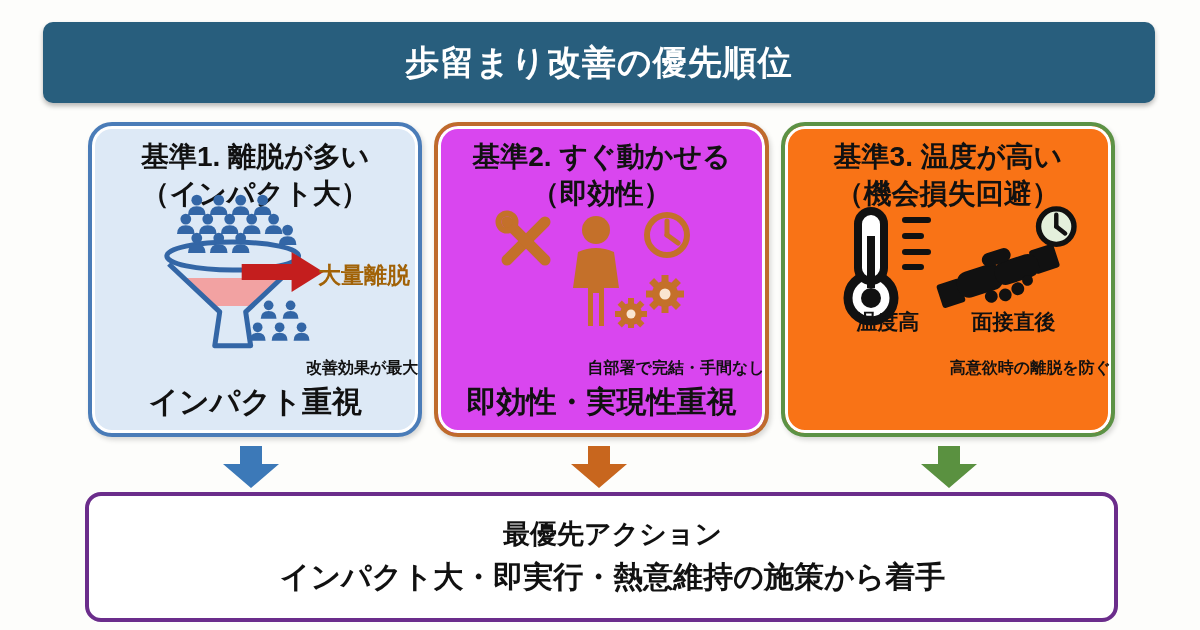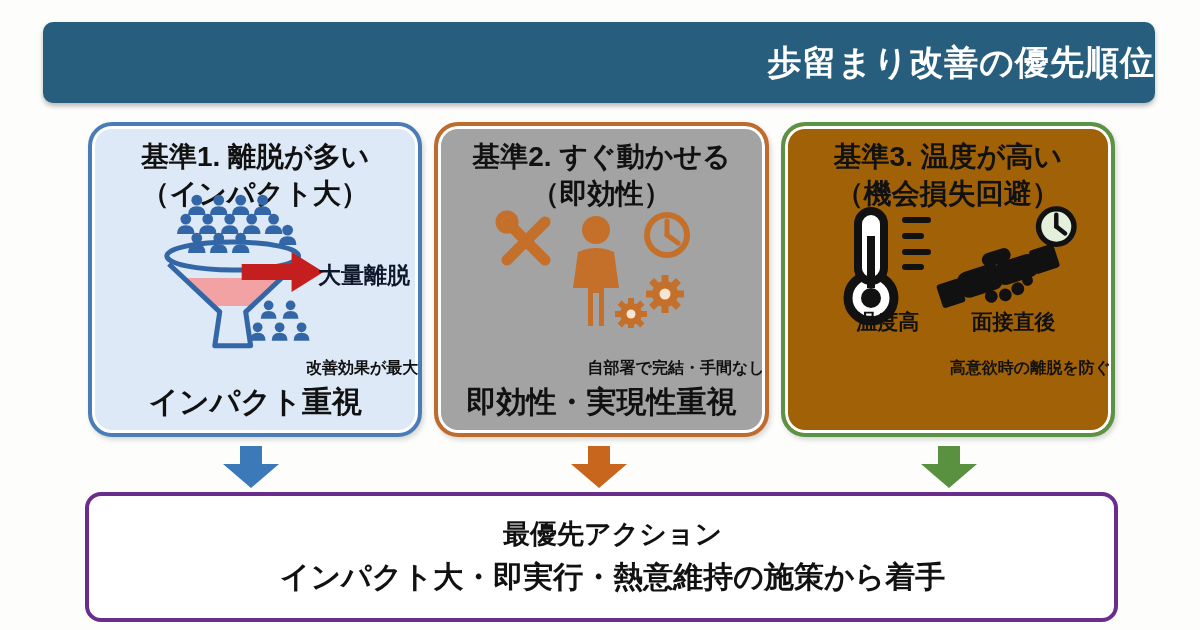--- a/index.html
+++ b/index.html
@@ -9,55 +9,55 @@
     font-family:"Liberation Sans","DejaVu Sans",sans-serif;
     position:relative; overflow:hidden;
     color:#111;
   }
   .stage { position:absolute; inset:0; }
 
   
   .header {
     position:absolute; left:43px; top:22px; width:1112px; height:81px;
     background:#285E7D; border-radius:10px;
-    display:flex; align-items:center; justify-content:flex-end;
+    display:flex; align-items:center; justify-content:center;
     box-shadow:0 3px 5px rgba(0,0,0,.28);
   }
   .header-title { color:#fff; font-size:34px; font-weight:bold; letter-spacing:1px; }
 
   
   .cards {
     position:absolute; left:88px; top:122px; width:1027px; height:315px;
     display:flex; gap:12px;
   }
   .card {
     flex:1; position:relative; box-sizing:border-box;
     border:4px solid; border-radius:24px;
     box-shadow: inset 0 0 0 3px #fff, 2px 3px 5px rgba(0,0,0,.15);
   }
   .card1 { background:#DDE9F6; border-color:#4A7CB8; }
-  .card2 { background:#a3a3a3; border-color:#BF6B2C; }
-  .card3 { background:#a16207; border-color:#5C9245; }
+  .card2 { background:#d946ef; border-color:#BF6B2C; }
+  .card3 { background:#f97316; border-color:#5C9245; }
 
   .card-title { margin-top:13px; text-align:center; font-size:28px; font-weight:bold; line-height:1.32; }
 
   .caption {
     position:absolute; bottom:54px; left:0; right:0;
     text-align:right; font-size:16px; font-weight:bold;
   }
   .emphasis {
     position:absolute; bottom:10px; left:0; right:0;
     text-align:center; font-size:30px; font-weight:bold;
   }
 
   
   .funnel-svg { position:absolute; left:0; top:68px; width:100%; height:162px; }
   .callout-label {
     position:absolute; left:226px; top:134px;
-    font-size:23px; font-weight:bold; color:#0f172a; white-space:nowrap;
+    font-size:23px; font-weight:bold; color:#a16207; white-space:nowrap;
   }
 
   
   .tools-svg { position:absolute; left:50%; transform:translateX(-50%); top:82px; width:220px; height:120px; }
 
   
   .thermo-svg { position:absolute; left:44px; top:80px; width:126px; height:122px; }
   .shake-svg  { position:absolute; right:26px; top:76px; width:150px; height:128px; }
   .icon-label { position:absolute; top:182px; text-align:center; font-size:21px; font-weight:bold; }
   .icon-label.thermo { left:38px; width:130px; }

